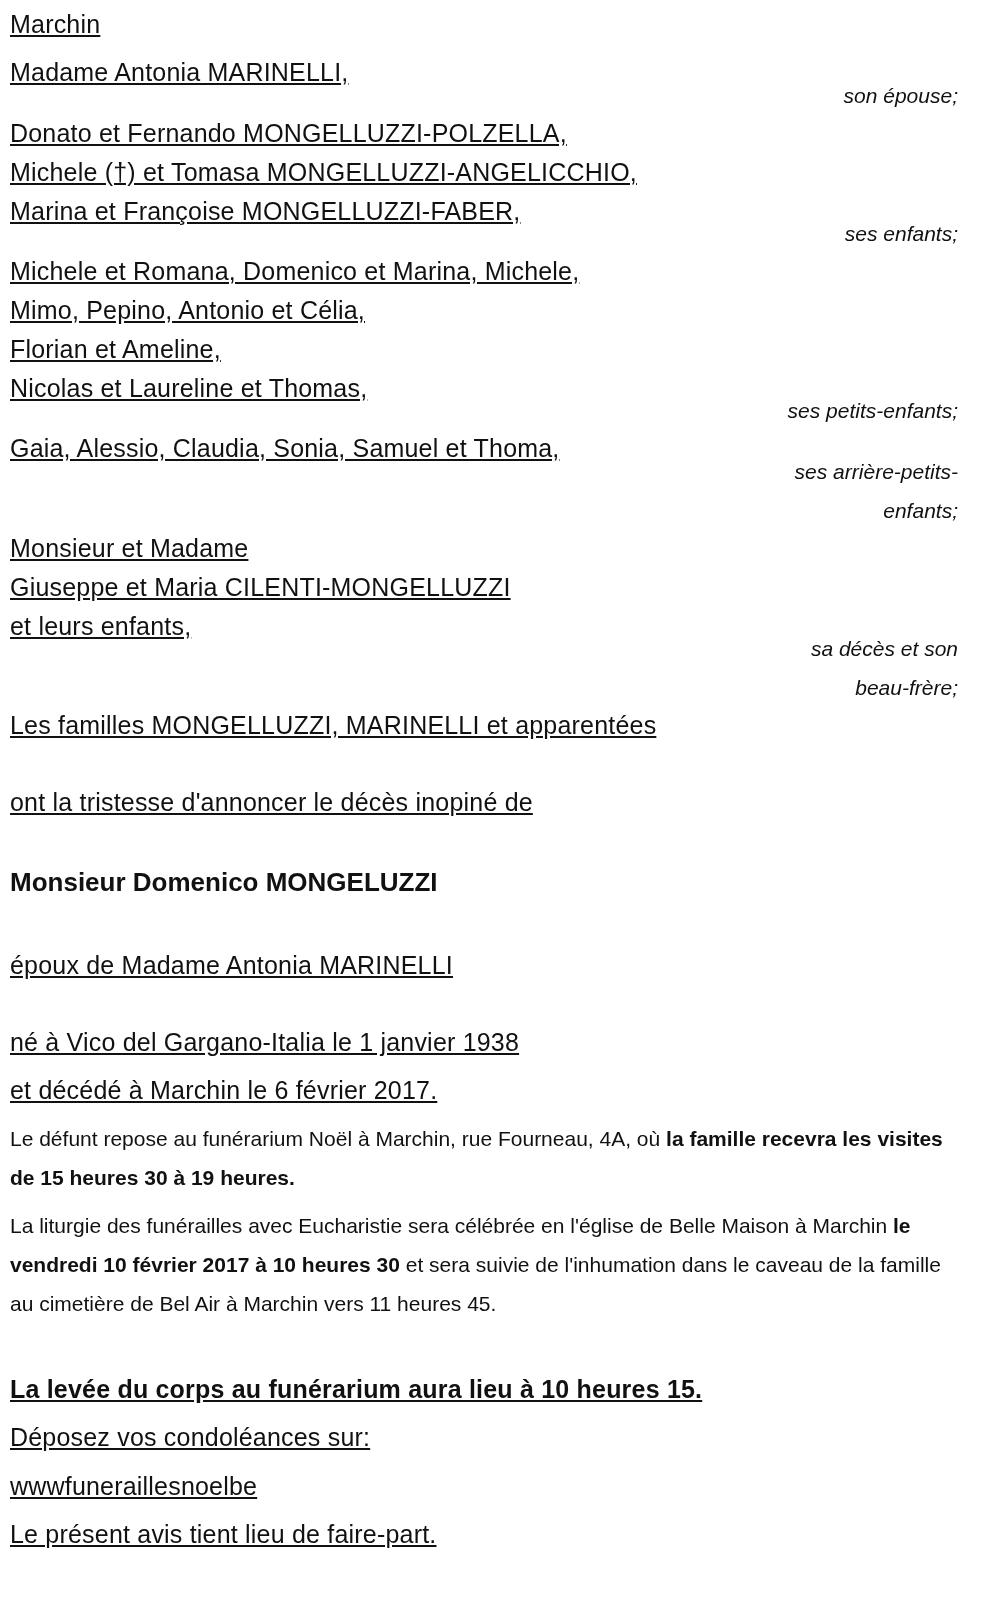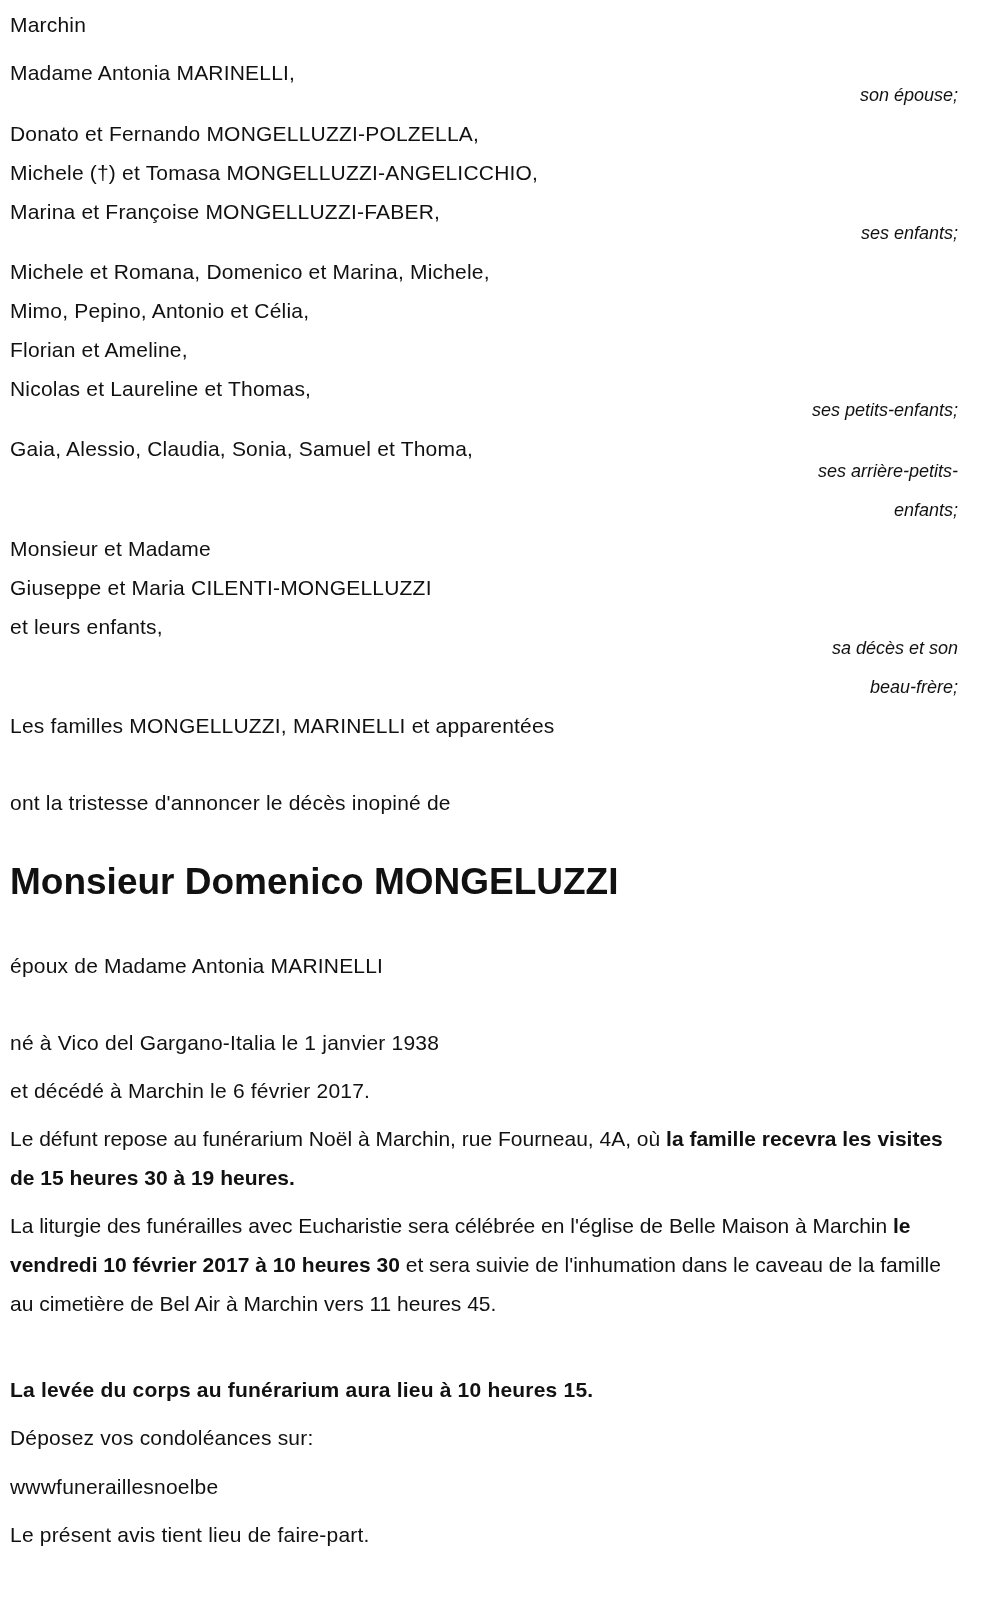--- a/index.html
+++ b/index.html
@@ -1,21 +1,21 @@
 <!DOCTYPE html>
 <html><head>
 <meta charset="utf-8">
 <style>
   html, body { margin: 0; padding: 0; background: #ffffff; }
   body { width: 1000px; height: 1620px; position: relative; overflow: hidden;
          font-family: "Liberation Sans", "DejaVu Sans", sans-serif; color: #111; }
-  .l { position: absolute; left: 10px; font-size: 21px; line-height: 39px; white-space: nowrap; letter-spacing: 0.2px; }
-  .r { position: absolute; right: 42px; font-size: 18px; line-height: 39px; font-style: italic; text-align: right; white-space: nowrap; }
+  .l { position: absolute; left: 10px; font-size: 25px; line-height: 39px; white-space: nowrap; letter-spacing: 0.2px; text-decoration: underline; }
+  .r { position: absolute; right: 42px; font-size: 21px; line-height: 39px; font-style: italic; text-align: right; white-space: nowrap; }
   .b { font-weight: bold; }
-  .title { position: absolute; left: 10px; top: 858px; font-size: 37px; font-weight: bold; line-height: 48px; }
+  .title { position: absolute; left: 10px; top: 858px; font-size: 26px; font-weight: bold; line-height: 48px; }
   .para { position: absolute; left: 10px; width: 940px; font-size: 21px; line-height: 39px; }
 </style>
 </head>
 <body>
 
 <div>
   <div class="l" style="top:5px">Marchin</div>
 
   <div class="l" style="top:53px">Madame Antonia MARINELLI,</div>
   <div class="r" style="top:76px">son épouse;</div>

